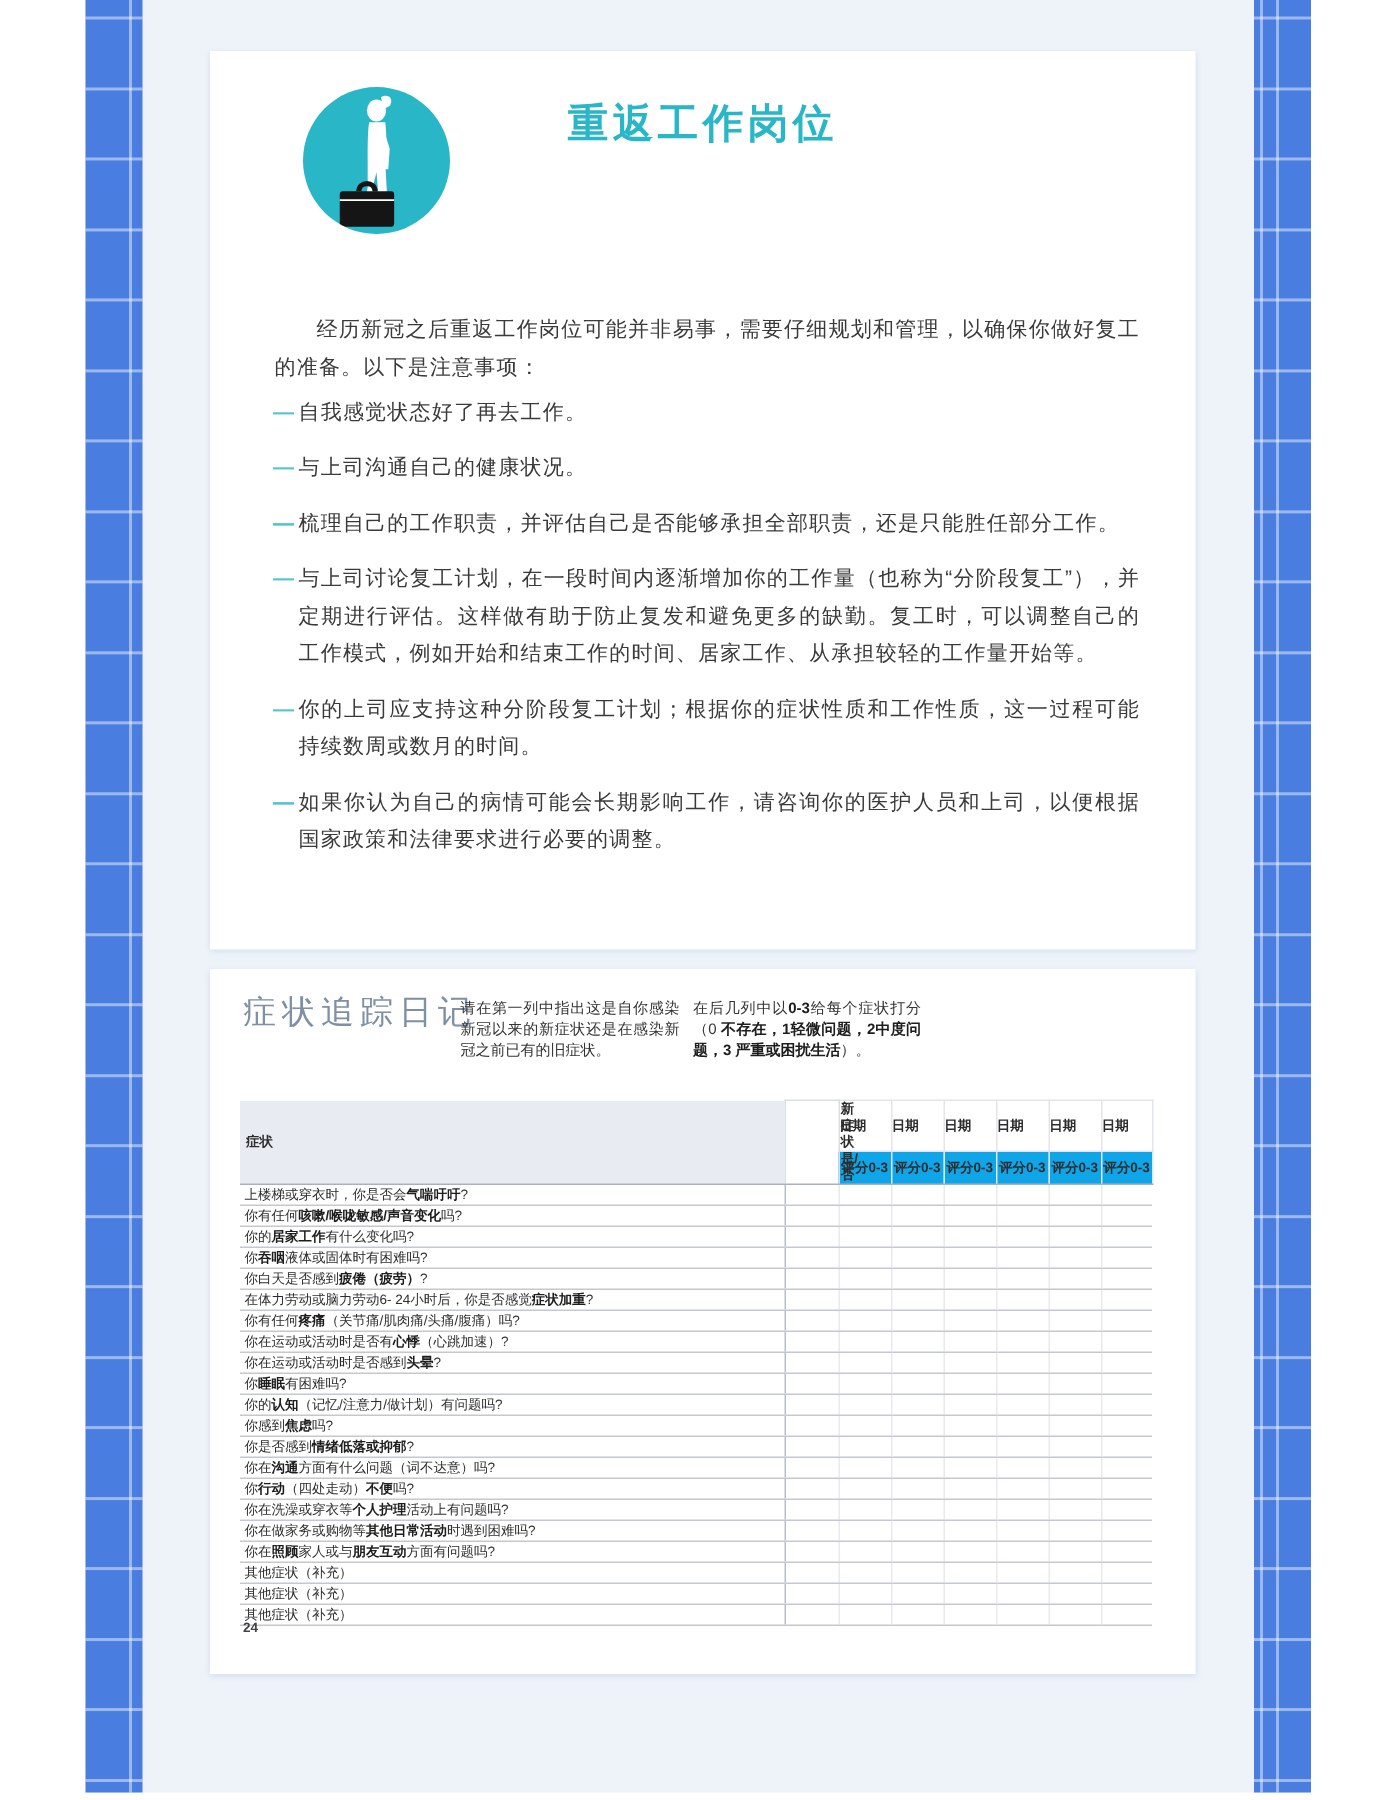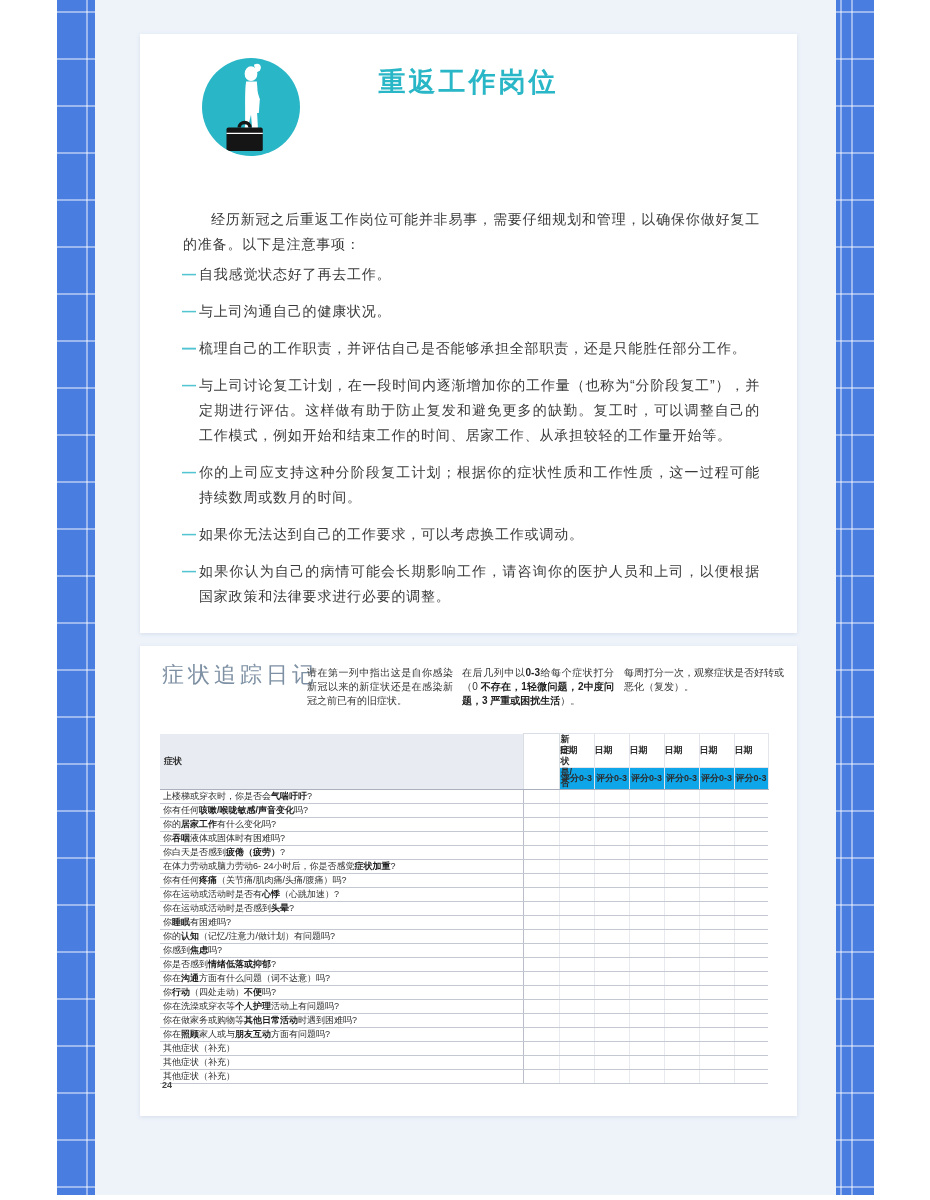--- a/index.html
+++ b/index.html
@@ -96,30 +96,29 @@
     </svg>
     <h1 class="doc-title">重返工作岗位</h1>
     <p class="intro">经历新冠之后重返工作岗位可能并非易事，需要仔细规划和管理，以确保你做好复工的准备。以下是注意事项：</p>
     <ul class="bullets">
         <li><span class="dash">—</span><span>自我感觉状态好了再去工作。</span></li>
         <li><span class="dash">—</span><span>与上司沟通自己的健康状况。</span></li>
         <li><span class="dash">—</span></li>
         <li><span class="dash">—</span><span>梳理自己的工作职责，并评估自己是否能够承担全部职责，还是只能胜任部分工作。</span></li>
         <li><span class="dash">—</span><span>与上司讨论复工计划，在一段时间内逐渐增加你的工作量（也称为“分阶段复工”），并定期进行评估。这样做有助于防止复发和避免更多的缺勤。复工时，可以调整自己的工作模式，例如开始和结束工作的时间、居家工作、从承担较轻的工作量开始等。</span></li>
         <li><span class="dash">—</span><span>你的上司应支持这种分阶段复工计划；根据你的症状性质和工作性质，这一过程可能持续数周或数月的时间。</span></li>
-        <li><span class="dash">—</span><span>如果你无法达到自己的工作要求，可以考虑换工作或调动。</span></li>
+        <li><span class="dash">—</span></li>
         <li><span class="dash">—</span><span>如果你认为自己的病情可能会长期影响工作，请咨询你的医护人员和上司，以便根据国家政策和法律要求进行必要的调整。</span></li>
       </ul>
   </section>
 
   <section class="card card-bottom">
     <h2 class="tracker-title">症状追踪日记</h2>
     <p class="instr instr-1"><span>请在第一列中指出这是自你感染新冠以来的新症状还是在感染新冠之前已有的旧症状。</span></p>
     <p class="instr instr-2"><span>在后几列中以</span><span class="bold">0-3</span><span>给每个症状打分（0 </span><span class="bold">不存在，1轻微问题，2中度问题，3 严重或困扰生活</span><span>）。</span></p>
-    <p class="instr instr-3"><span>每周打分一次，观察症状是否好转或恶化（复发）。</span></p>
 
     <table class="tracker">
       <colgroup>
         <col style="width:363px">
           <col style="width:36px">
         <col style="width:35px">
           <col style="width:35px">
           <col style="width:35px">
         <col style="width:35px">
           <col style="width:35px">

